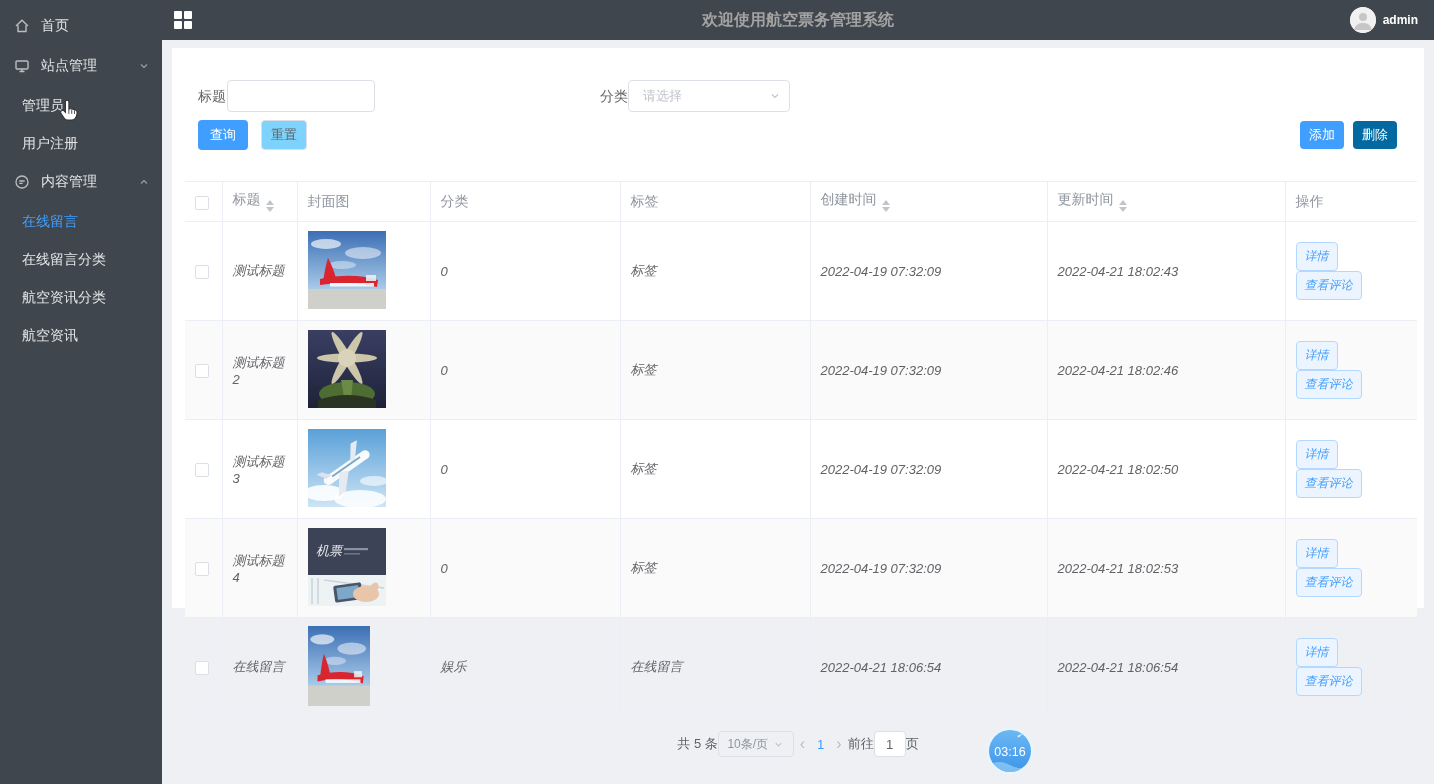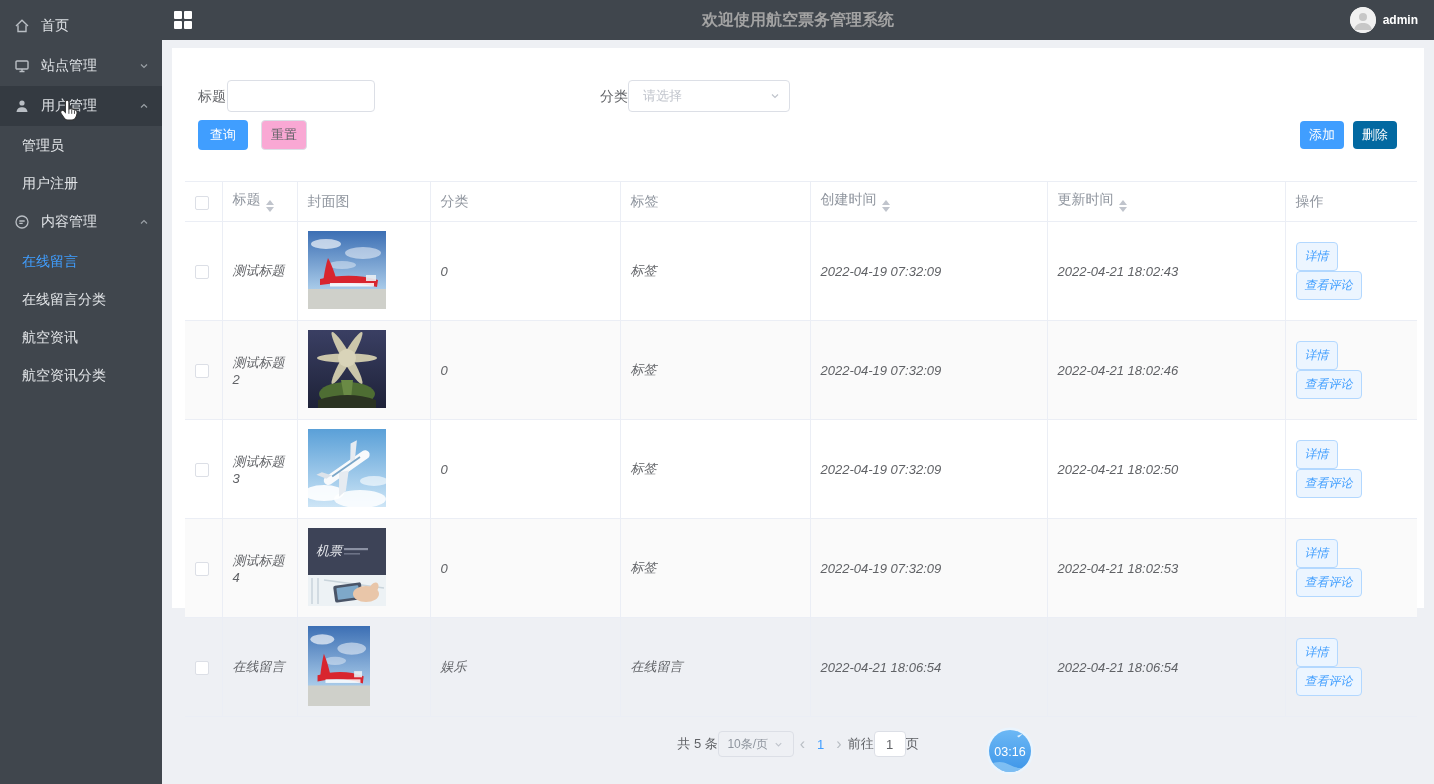--- a/index.html
+++ b/index.html
@@ -28,21 +28,21 @@
   
   .card { position: absolute; left: 172px; top: 48px; width: 1252px; height: 560px; background: #fff; z-index: 1; }
   .field-label { font-size: 14px; color: #606266; }
   .f-title-label { position: absolute; left: 26px; top: 40px; }
   .f-title-input { position: absolute; left: 55px; top: 32px; width: 148px; height: 32px; border: 1px solid #dcdfe6; border-radius: 4px; font-size: 13px; padding: 0 10px; color: #606266; outline: none; }
   .f-cat-label { position: absolute; left: 428px; top: 40px; }
   .f-select { position: absolute; left: 456px; top: 32px; width: 162px; height: 32px; border: 1px solid #dcdfe6; border-radius: 4px; background: #fff; display: flex; align-items: center; padding: 0 8px 0 14px; cursor: pointer; }
   .f-select .ph { color: #c0c4cc; font-size: 13px; flex: 1; }
   .btn { display: inline-flex; align-items: center; justify-content: center; border-radius: 4px; font-size: 13px; cursor: pointer; border: 1px solid transparent; }
   .btn-primary { background: #409eff; color: #fff; }
-  .btn-plain { background: #f9a8d4; color: #606266; border-color: #dcdfe6; }
+  .btn-plain { background: #7dd3fc; color: #606266; border-color: #dcdfe6; }
   .btn-danger { background: #0369a1; color: #fff; }
   .btn-search { position: absolute; left: 26px; top: 72px; width: 50px; height: 30px; }
   .btn-reset { position: absolute; left: 89px; top: 72px; width: 46px; height: 30px; }
   .btn-add { position: absolute; left: 1128px; top: 73px; width: 44px; height: 28px; }
   .btn-del { position: absolute; left: 1181px; top: 73px; width: 44px; height: 28px; }
   
   .tbl-wrap { position: absolute; left: 13px; top: 133px; width: 1232px; }
   table { border-collapse: collapse; width: 1232px; table-layout: fixed; }
   th, td { border-bottom: 1px solid #ebeef5; border-right: 1px solid #ebeef5; text-align: left; padding: 0 10px; }
   th:last-child, td:last-child { border-right: none; }
@@ -97,34 +97,20 @@
         </svg>
       </span>
     <span class="s-label">站点管理</span>
     <span class="s-caret">
         <svg width="12" height="12" viewBox="0 0 16 16">
           <polyline points="4,6 8,10 12,6" fill="none" stroke="#9aa0a6" stroke-width="1.6"></polyline>
         </svg>
       </span>
   </div>
 
-  <div class="side-item active">
-    <span class="s-icon">
-        <svg width="16" height="16" viewBox="0 0 16 16">
-          <circle cx="8" cy="5" r="2.6" fill="#b9bec4"></circle>
-          <path d="M2.5 14c.4-3.4 2.8-4.8 5.5-4.8s5.1 1.4 5.5 4.8z" fill="#b9bec4"></path>
-        </svg>
-      </span>
-    <span class="s-label">用户管理</span>
-    <span class="s-caret">
-        <svg width="12" height="12" viewBox="0 0 16 16">
-          <polyline points="4,10 8,6 12,10" fill="none" stroke="#9aa0a6" stroke-width="1.6"></polyline>
-        </svg>
-      </span>
-  </div>
 
   <div class="side-sub">
     <span class="s-label">管理员</span>
   </div>
 
   <div class="side-sub">
     <span class="s-label">用户注册</span>
   </div>
 
   <div class="side-item">
@@ -144,25 +130,25 @@
 
   <div class="side-sub selected">
     <span class="s-label">在线留言</span>
   </div>
 
   <div class="side-sub">
     <span class="s-label">在线留言分类</span>
   </div>
 
   <div class="side-sub">
+    <span class="s-label">航空资讯分类</span>
+  </div>
+
+  <div class="side-sub">
     <span class="s-label">航空资讯</span>
-  </div>
-
-  <div class="side-sub">
-    <span class="s-label">航空资讯分类</span>
   </div>
 
 </aside>
 
 <header class="topbar">
   <div class="grid-icon">
       <span></span>
       <span></span>
       <span></span>
       <span></span>

